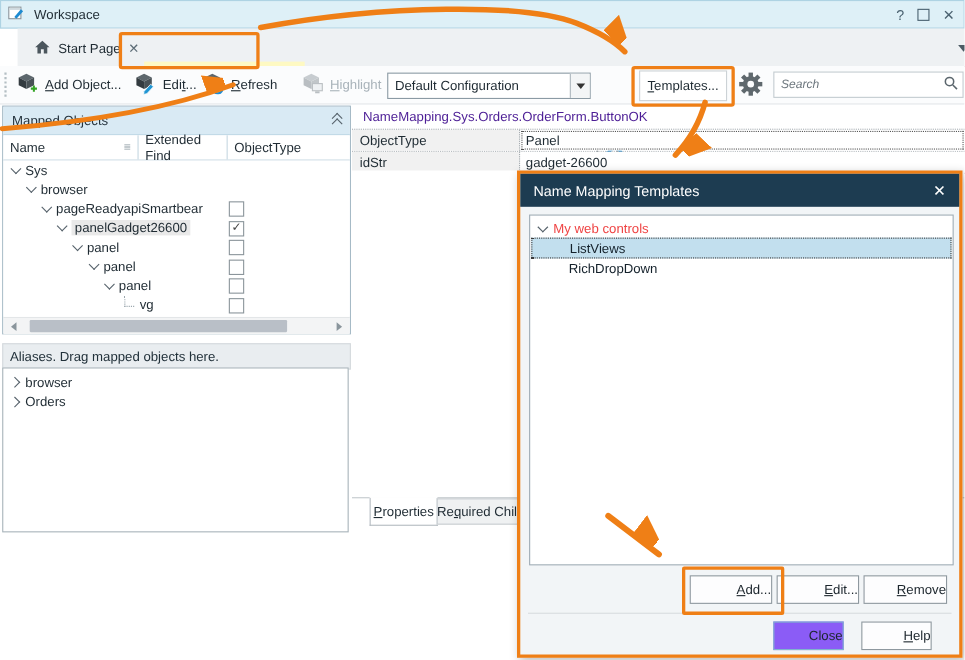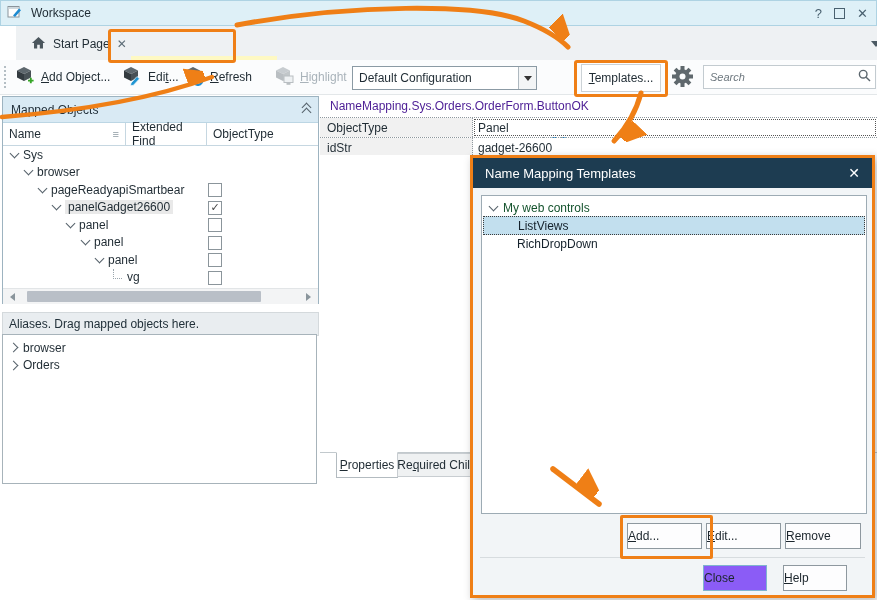--- a/index.html
+++ b/index.html
@@ -87,25 +87,25 @@
   .btab{position:absolute;display:flex;align-items:center;justify-content:center;}
   .btab.active{left:16px;top:356px;width:60px;height:24px;background:#fff;border:1px solid #b3bbc0;border-top:1px solid #fff;}
   .btab.inactive{left:77px;top:357px;width:78px;height:22px;background:#eff1f2;border:1px solid #c8cdd1;overflow:hidden;white-space:nowrap;}
 
   
   .dialog{left:470px;top:155px;width:399px;height:437px;border:3px solid #EF7F16;background:#f2f5f7;
           box-shadow:3px 3px 9px rgba(0,0,0,.28);z-index:30;}
   .dlg-hdr{height:30px;background:#1D3C51;color:#fff;display:flex;align-items:center;padding:0 12px;font-size:13px;}
   .dlg-x{margin-left:auto;font-size:14px;color:#fff;cursor:pointer;}
   .dlg-list{position:absolute;left:8px;top:37px;width:384px;height:317px;background:#fff;border:1px solid #9dabb4;}
-  .dlg-row{height:17px;display:flex;align-items:center;padding-left:8px;gap:6px;color:#14532d;}
+  .dlg-row{height:17px;display:flex;align-items:center;padding-left:8px;gap:6px;color:#ef4444;}
   .dlg-item{height:17px;display:flex;align-items:center;padding-left:35px;color:#14212b;}
   .dlg-item.selected{background:#C2DFEE;border:1px dotted #3b3b3b;margin:0 1px;padding-left:34px;}
   .btn{position:absolute;height:24px;background:#fdfdfe;border:1px solid #8e989f;display:flex;align-items:center;
-       justify-content:flex-start;color:#1c262d;}
+       justify-content:flex-end;color:#1c262d;}
   .btn-add{left:154px;top:365px;width:73px;}
   .btn-edit{left:233px;top:365px;width:73px;}
   .btn-remove{left:312px;top:365px;width:74px;}
   .dlg-sep{position:absolute;left:7px;top:399px;width:385px;border-top:1px solid #d7dcdf;}
   .btn-close{left:230px;top:407px;width:62px;background:#8b5cf6;border:1px solid #7fb4cf;}
   .btn-help{left:310px;top:407px;width:62px;}
 
   
   .anno{position:absolute;border:3px solid #EF7F16;border-radius:3px;z-index:40;pointer-events:none;}
   .anno-tab{left:108px;top:29px;width:122px;height:28px;}

